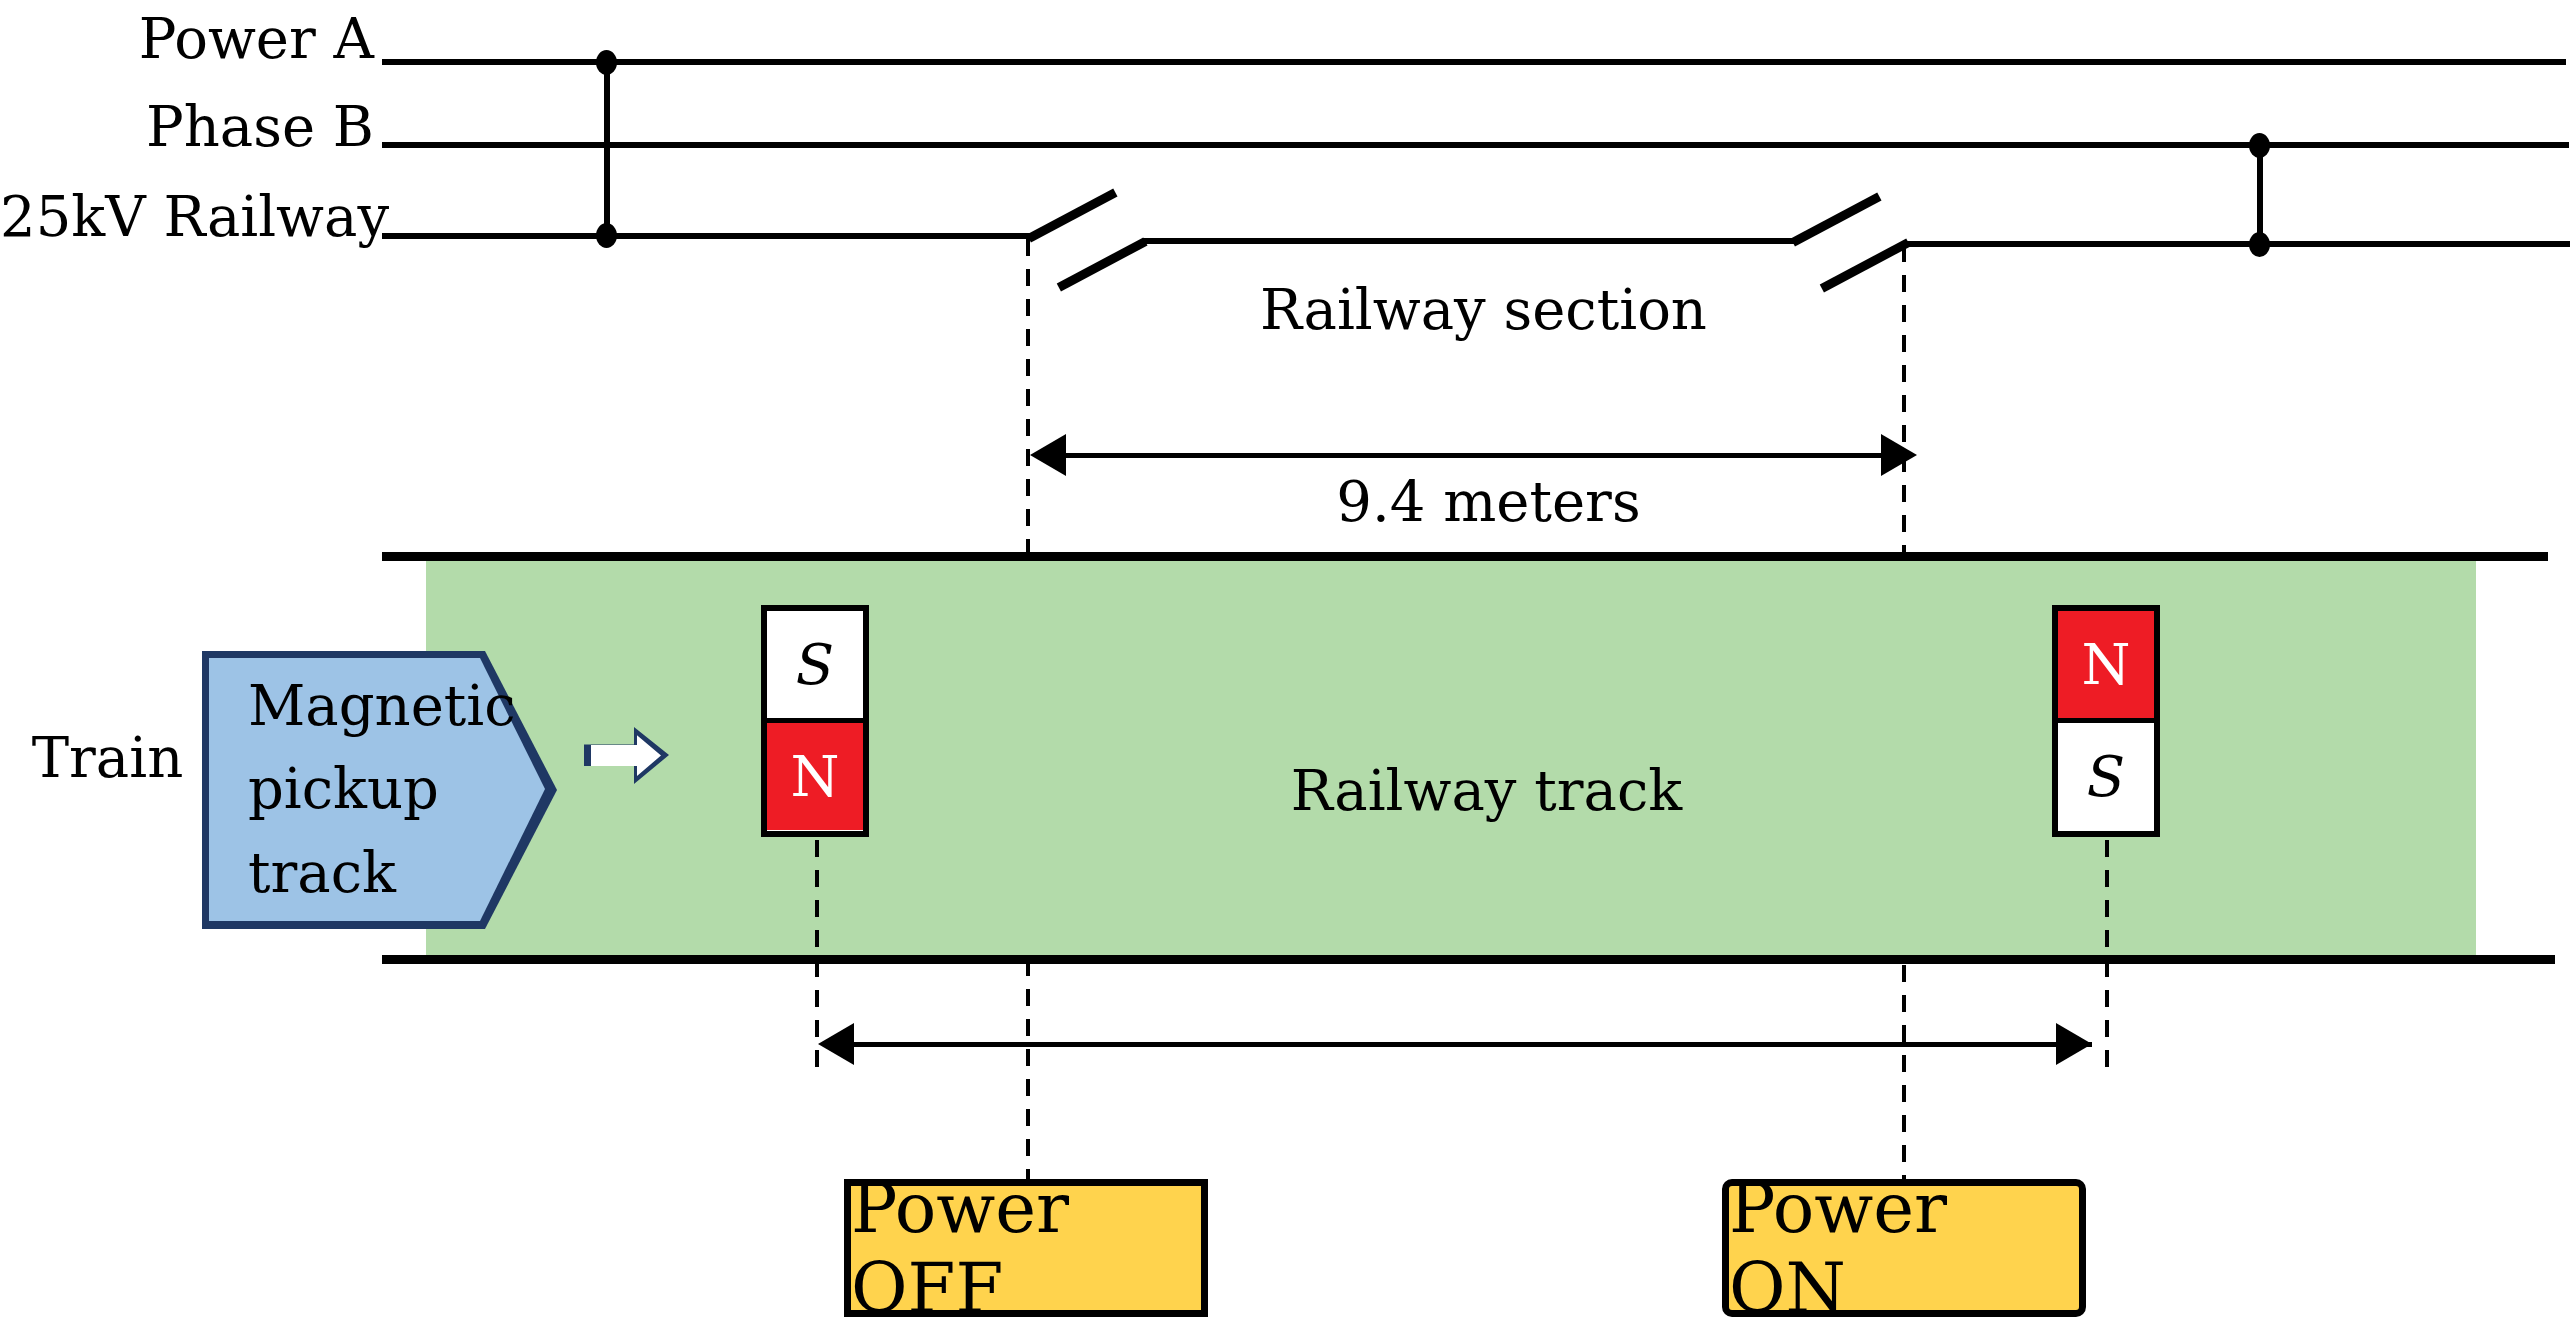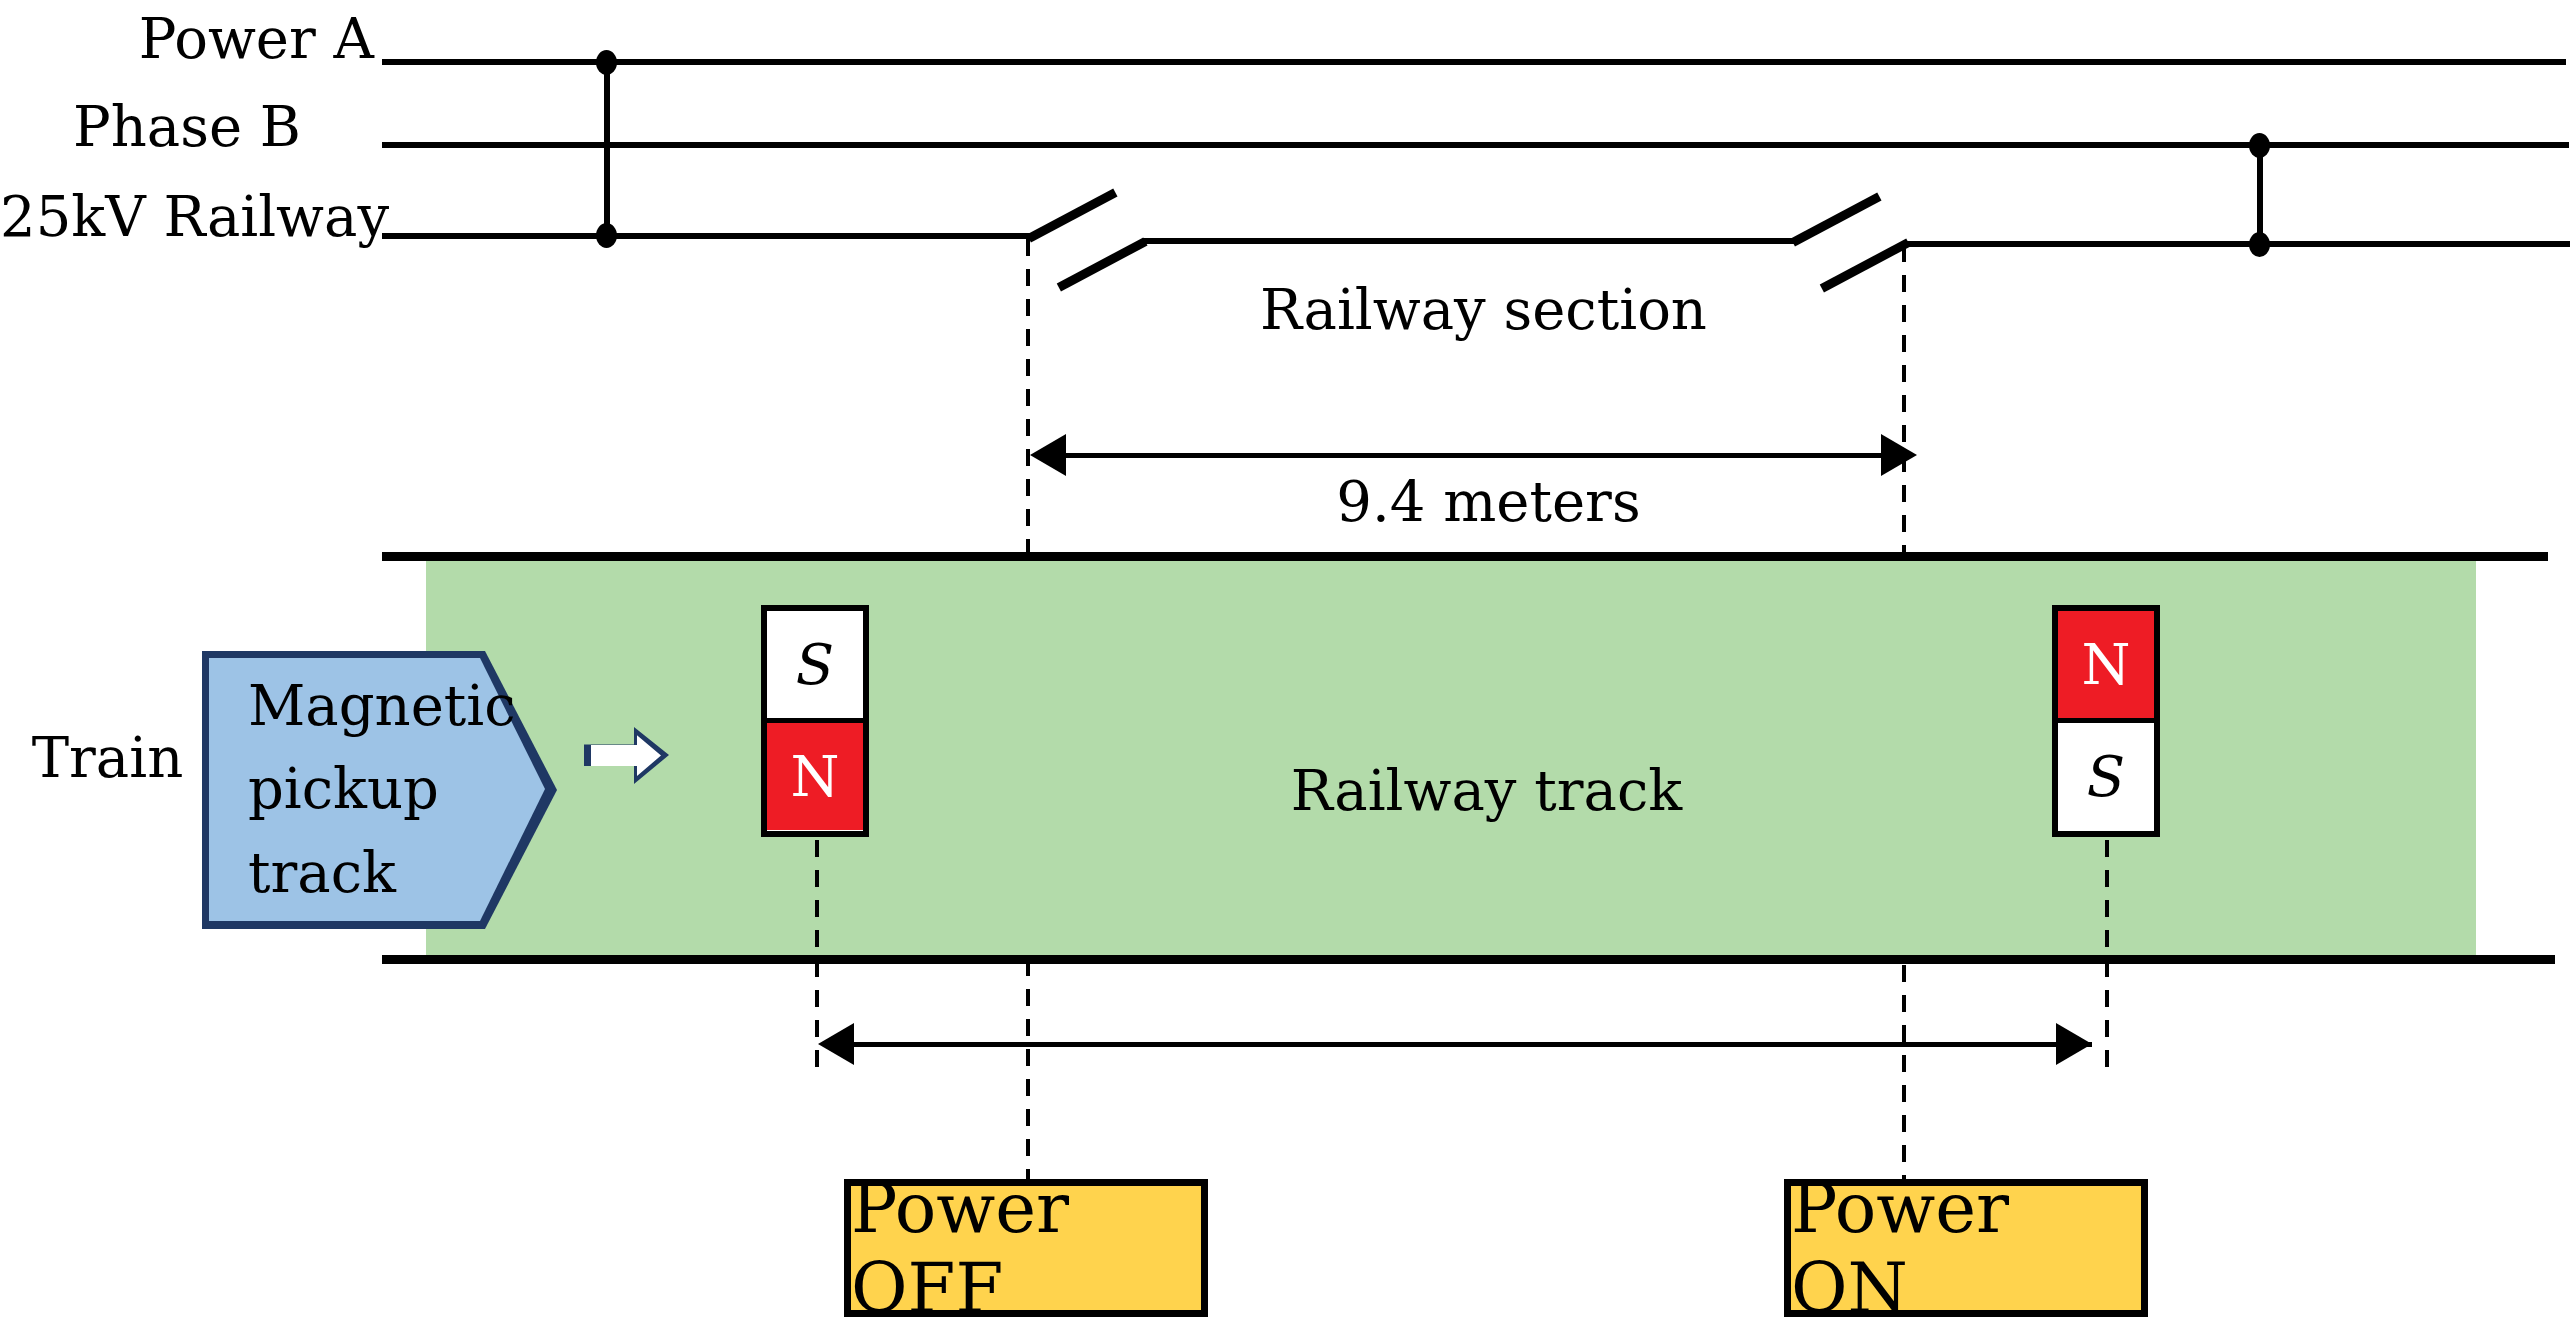--- a/index.html
+++ b/index.html
@@ -41,21 +41,21 @@
   .pbox{position:absolute; top:1179px; width:350px; height:124px; background:var(--yellow);
     border:7.8px solid var(--black); display:flex; align-items:center; justify-content:center; font-size:69px;}
   .it{font-style:italic;}
 </style>
 </head>
 <body>
 
 <div id="stage">
 
   <div class="lbl right" style="left:0;top:3.3px;width:374px;">Power A</div>
-  <div class="lbl right" style="left:0;top:91px;width:374px;text-align:center;">Phase B</div>
+  <div class="lbl right" style="left:0;top:91px;width:374px;">Phase B</div>
   <div class="lbl right" style="left:0;top:181px;width:374px;">25kV Railway</div>
 
   <div class="hline" style="left:382px;top:59px;width:2184px;"></div>
   <div class="hline" style="left:382px;top:142px;width:2187px;"></div>
   <div class="hline" style="left:382px;top:233px;width:648px;"></div>
   <div class="hline" style="left:1143px;top:238px;width:651px;"></div>
   <div class="hline" style="left:1906px;top:241px;width:664px;"></div>
 
   <div class="vline" style="left:604px;top:62px;height:176px;"></div>
   <div class="dot" style="left:596px;top:50px;"></div>
@@ -110,18 +110,18 @@
   <div class="vdash" style="left:815px;top:840px;height:231px;"></div>
   <div class="vdash" style="left:2105px;top:840px;height:231px;"></div>
 
   <div class="hline" style="left:835px;top:1042px;width:1257px;height:5.2px;"></div>
   <div class="ah left" style="left:818px;top:1023px;"></div>
   <div class="ah right" style="left:2056px;top:1023px;"></div>
 
   <div class="pbox" style="left:844px;">
     <span>Power OFF</span>
   </div>
-  <div class="pbox" style="left:1784px;">
+  <div class="pbox" style="left:1722px;border-radius:10px;">
     <span>Power ON</span>
   </div>
 
 </div>
 
 
 </body></html>

